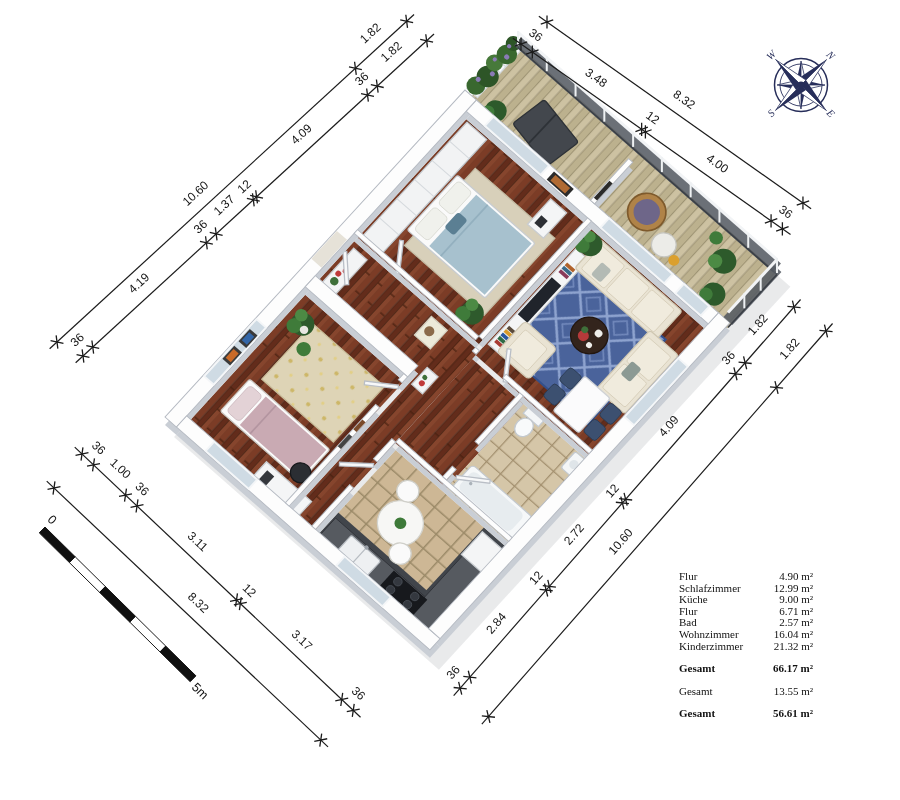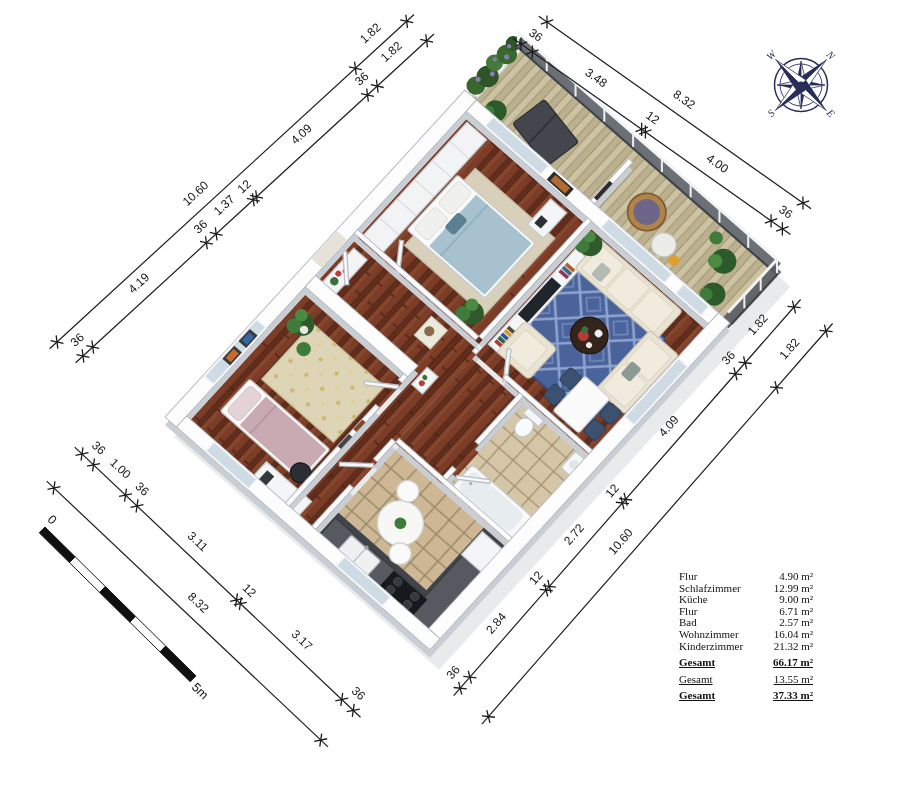--- a/index.html
+++ b/index.html
@@ -3,21 +3,21 @@
 <meta charset="utf-8">
 <style>
   html,body{margin:0;padding:0;background:#fff;}
   .page{position:relative;width:900px;height:800px;background:#ffffff;overflow:hidden;
         font-family:"Liberation Sans",sans-serif;}
   svg text{user-select:none;}
   #legend{position:absolute;left:679px;top:571px;width:134px;
           font-family:"Liberation Serif",serif;font-size:11px;line-height:11.6px;color:#111;}
   #legend .row{display:flex;justify-content:space-between;white-space:nowrap;}
   #legend .row.bold{font-weight:bold;}
-  #legend .row.gap{margin-top:5px;text-decoration:underline;}
+  #legend .row.gap{margin-top:11px;}
   #legend .val{text-align:right;}
 </style>
 </head>
 <body>
 
 <div class="page">
 <svg width="900" height="800" viewBox="0 0 900 800">
   <defs>
     <pattern id="wood" patternUnits="userSpaceOnUse" width="2.4" height="0.39">
       <rect width="2.4" height="0.13" fill="#7c3c26"></rect>
@@ -525,16 +525,16 @@
       <div class="row bold gap">
         <span class="lbl">Gesamt</span>
         <span class="val">66.17 m²</span>
       </div>
       <div class="row gap">
         <span class="lbl">Gesamt</span>
         <span class="val">13.55 m²</span>
       </div>
       <div class="row bold gap">
         <span class="lbl">Gesamt</span>
-        <span class="val">37.33 m²</span>
+        <span class="val">56.61 m²</span>
       </div>
     </div>
 </div>
 
 </body></html>

